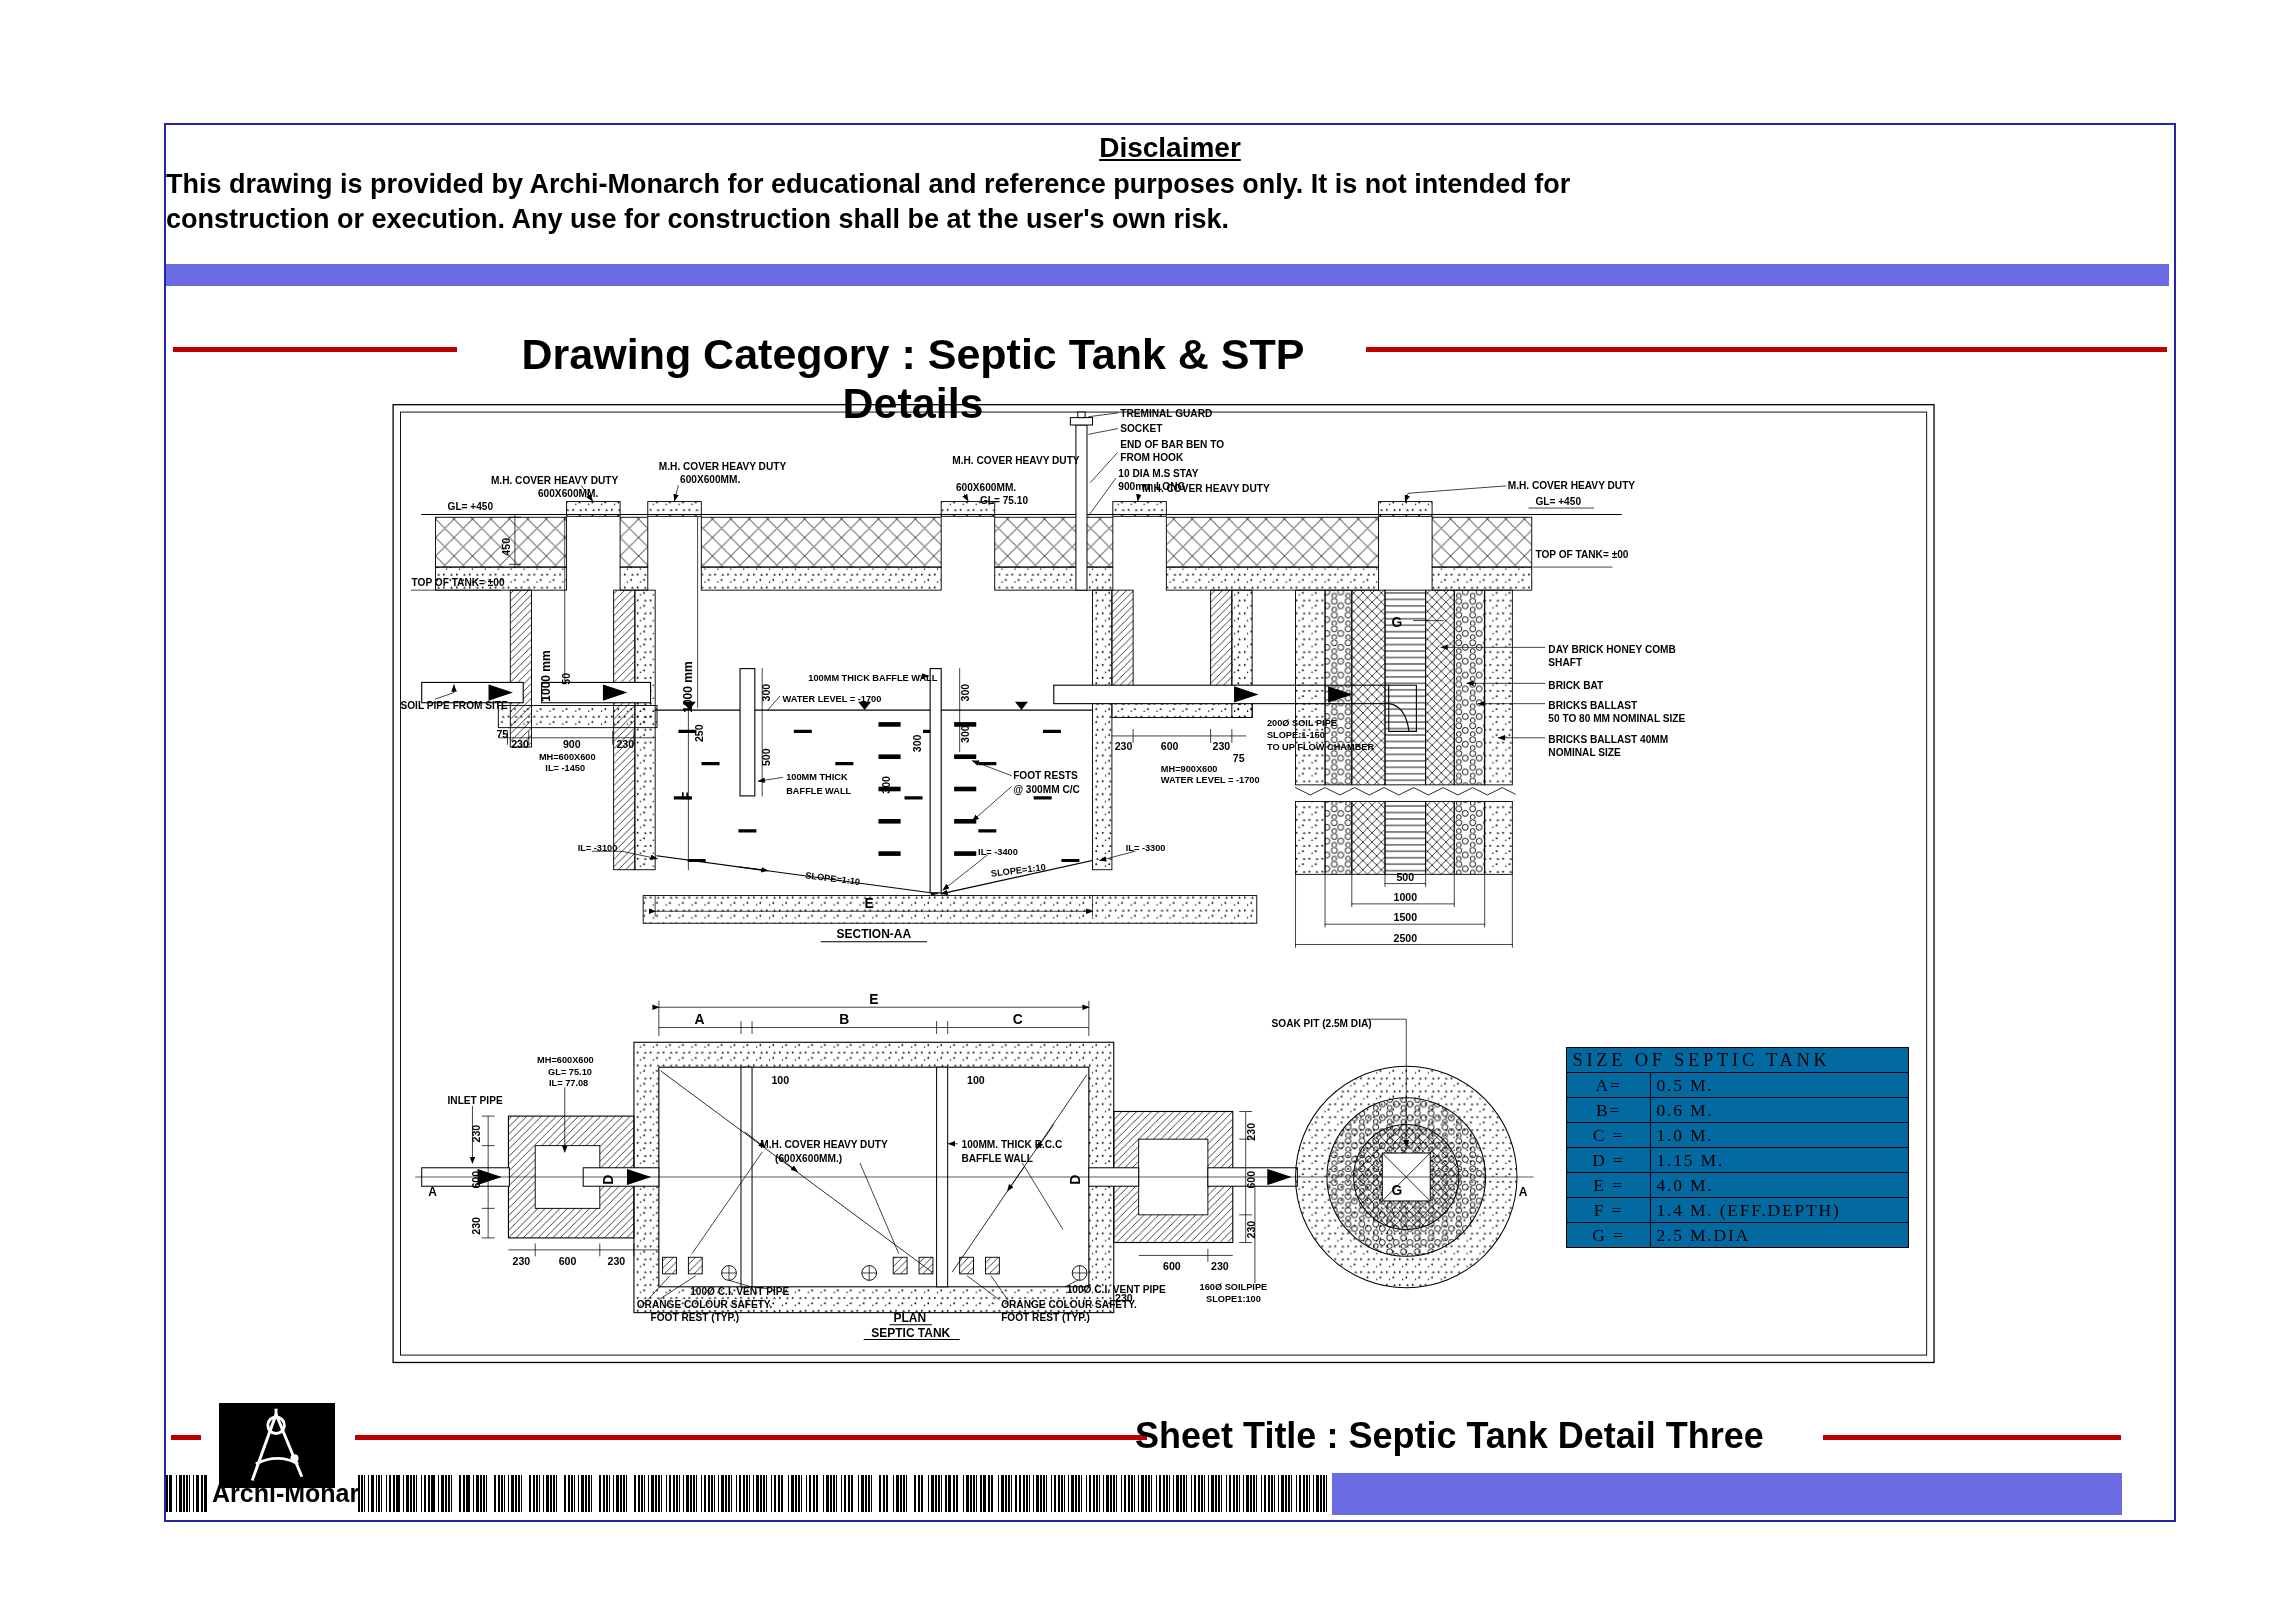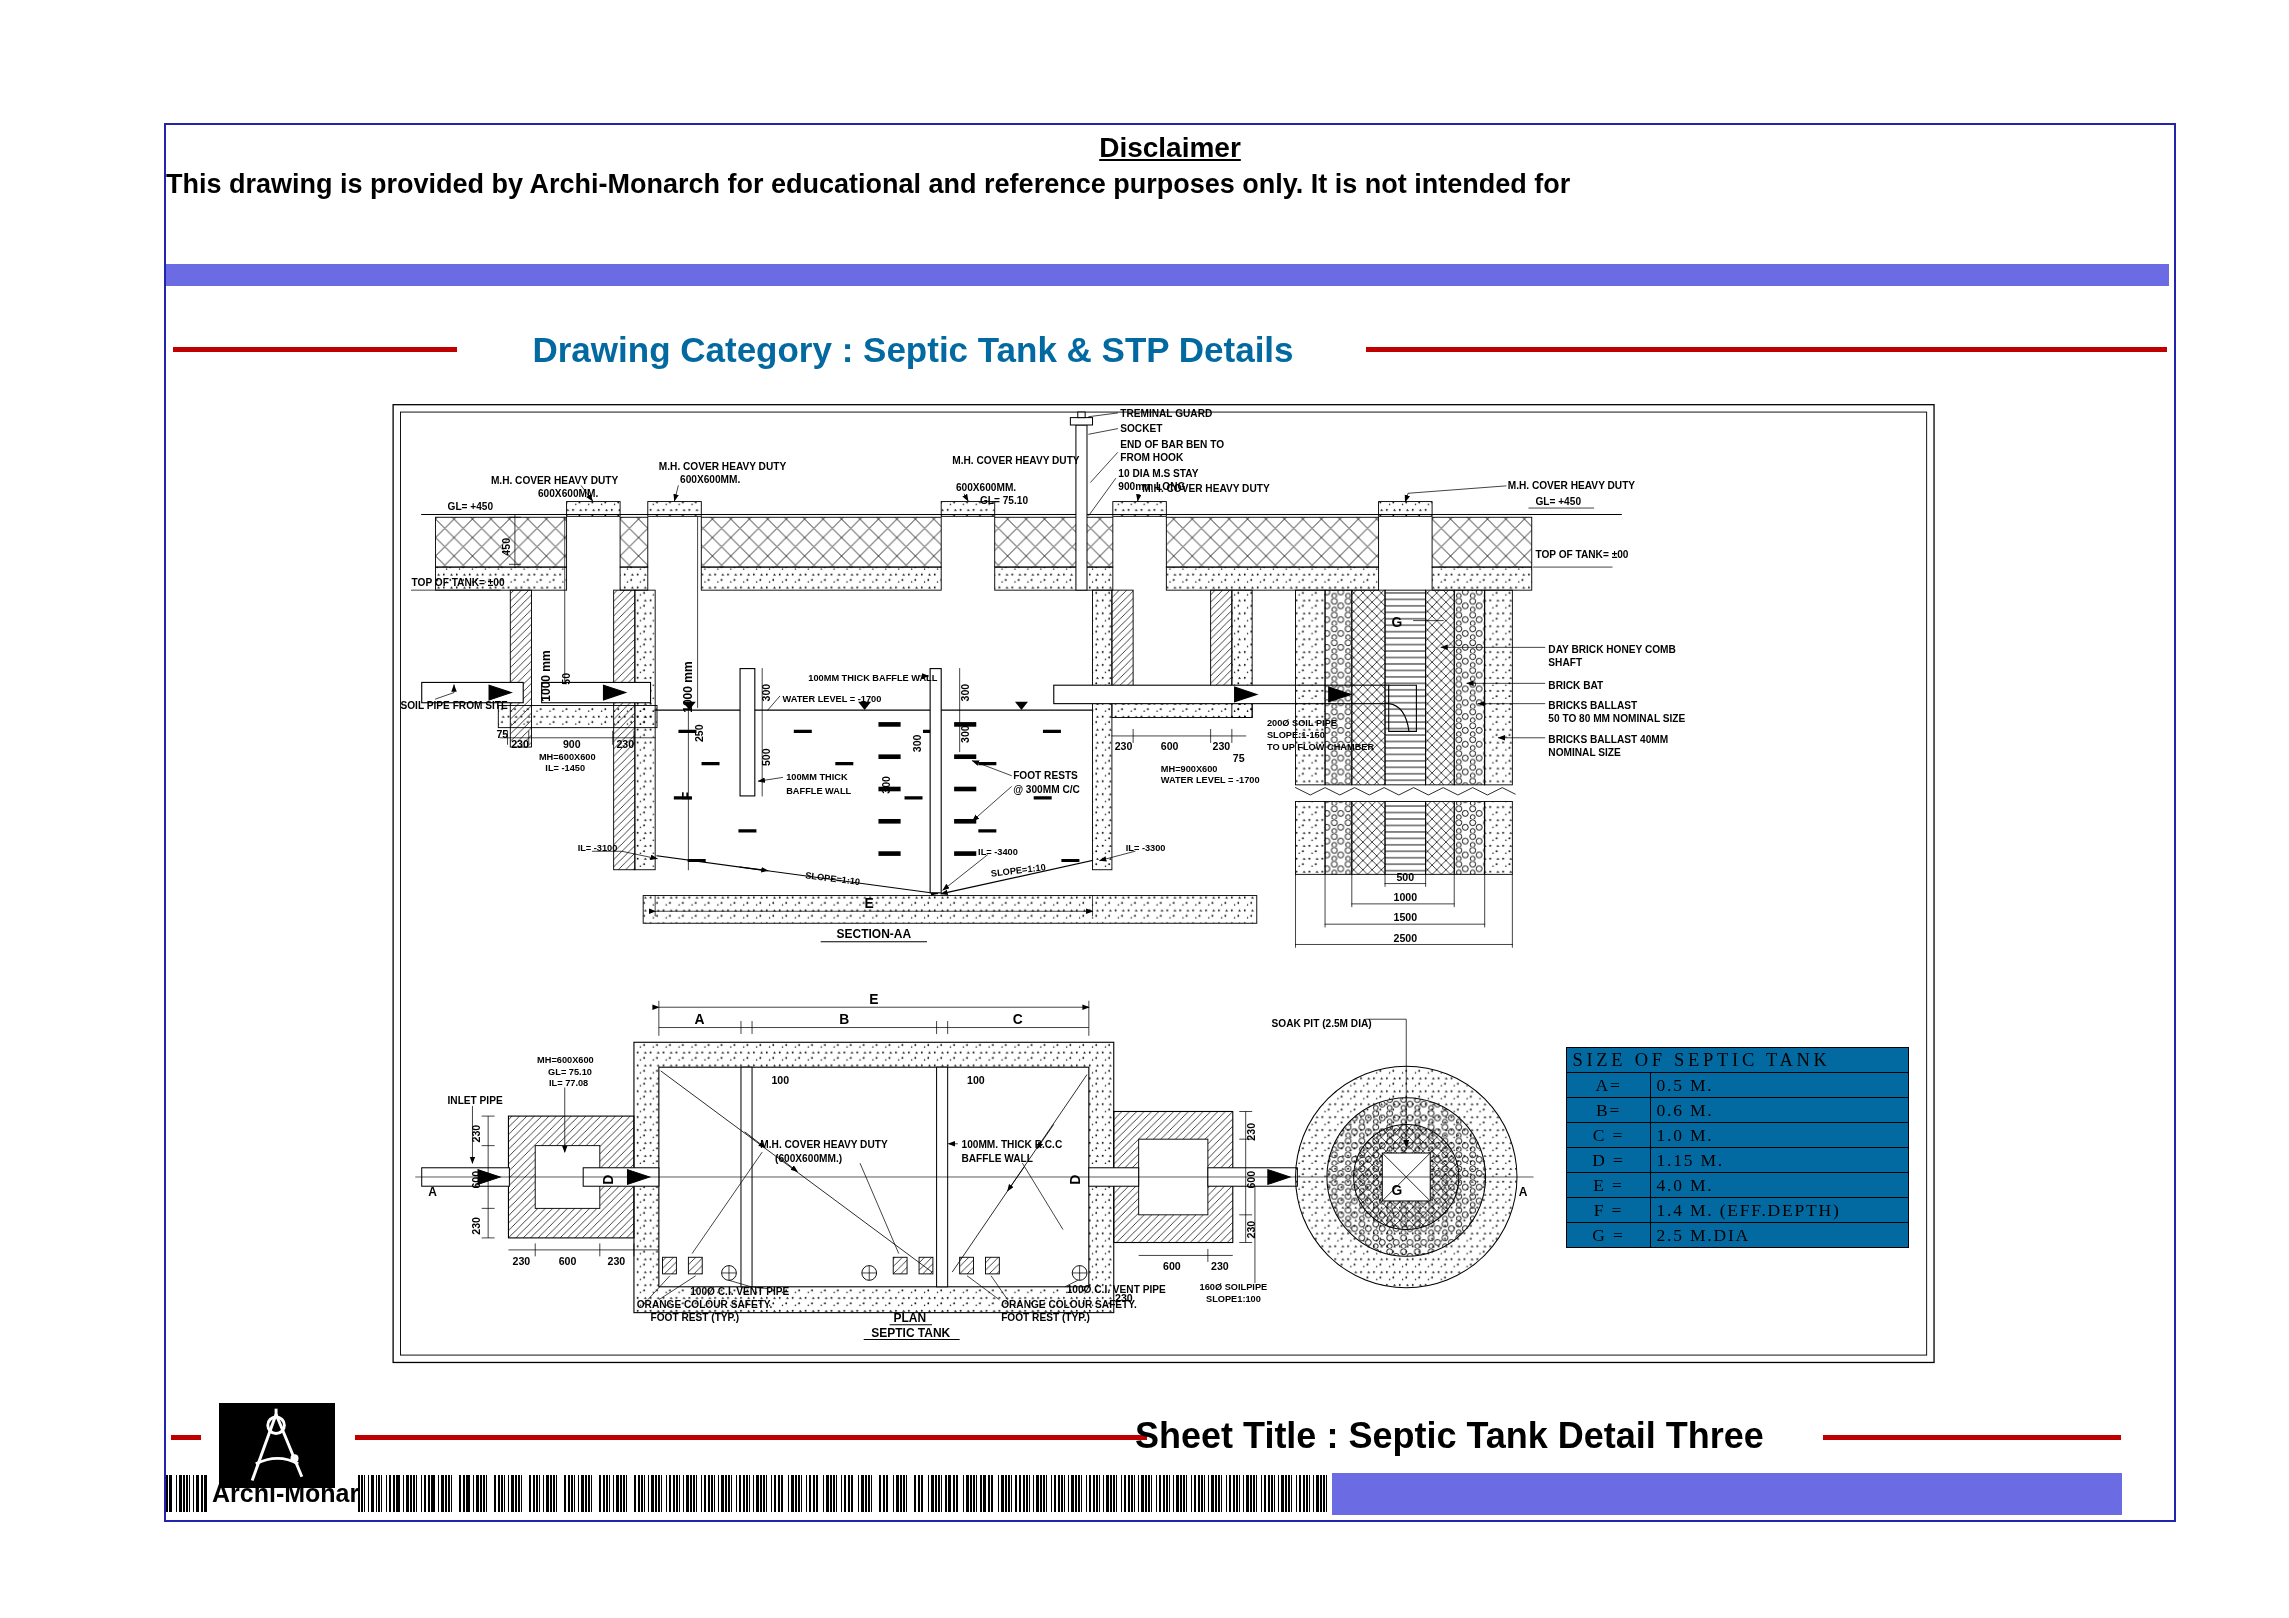--- a/index.html
+++ b/index.html
@@ -1,21 +1,21 @@
 <!DOCTYPE html>
 <html style="font-size:14.8px"><head>
 <meta charset="utf-8">
 <style>
   html,body{margin:0;padding:0;background:#fff;}
   .page{position:relative;width:2290px;height:1619px;background:#fff;font-family:"Liberation Sans",sans-serif;overflow:hidden;}
   .frame{position:absolute;left:164px;top:123px;width:2008px;height:1395px;border:2.8px solid #2323ad;background:#fff;}
   .disc-title{position:absolute;left:0;top:7.4px;width:100%;text-align:center;font-size:28px;font-weight:bold;text-decoration:underline;color:#000;}
   .disc-line{position:absolute;left:0;width:100%;font-size:27px;font-weight:bold;color:#000;}
   .bar{position:absolute;background:#6b6be4;}
-  .cat-text{position:absolute;left:295px;top:205px;width:904px;text-align:center;font-size:35px;font-weight:bold;color:#0369a1;}
+  .cat-text{position:absolute;left:295px;top:205px;width:904px;text-align:center;font-size:43px;font-weight:bold;color:#000000;}
   .redline{position:absolute;height:4.6px;background:#c00000;}
   .draw{position:absolute;left:223px;top:276px;width:1551px;height:967px;}
   .draw svg{position:absolute;left:0;top:0;}
   svg text{font-family:"Liberation Sans",sans-serif;fill:#000;}
   .t{font-size:11px;font-weight:bold;}
   .s{font-size:10px;font-weight:bold;}
   .dim{font-size:11.5px;font-weight:bold;}
   .lg{font-size:15px;font-weight:bold;}
   .md{font-size:13px;font-weight:bold;}
   .size-table{position:absolute;left:1177px;top:646px;width:343px;border-collapse:collapse;background:#0369a1;
@@ -29,20 +29,21 @@
   .barcode{position:absolute;height:37px;background:repeating-linear-gradient(90deg,#000 0 1.8px,#fff 1.8px 2.8px,#000 2.8px 4.6px,#fff 4.6px 5.5px,#000 5.5px 6.5px,#fff 6.5px 10px,#000 10px 11px,#fff 11px 13px,#000 13px 15.7px,#fff 15.7px 17.5px);}
 </style>
 </head>
 <body>
 
 <div class="page">
  <div class="frame">
 
   <div class="disc-title">Disclaimer</div>
   <div class="disc-line" style="top:44px;">This drawing is provided by Archi-Monarch for educational and reference purposes only. It is not intended for</div>
+  <div class="disc-line" style="top:79px;">construction or execution. Any use for construction shall be at the user's own risk.</div>
 
   <div class="bar" style="left:0;top:139px;width:2003px;height:22px;"></div>
 
   <div class="redline" style="left:7.4px;top:222px;width:284px;"></div>
   <div class="cat-text">Drawing Category : Septic Tank &amp; STP Details</div>
   <div class="redline" style="left:1200px;top:222px;width:801px;"></div>
 
   <div class="draw">
    <svg width="1551" height="967" viewBox="420 432 1680 1048">
     <defs>

